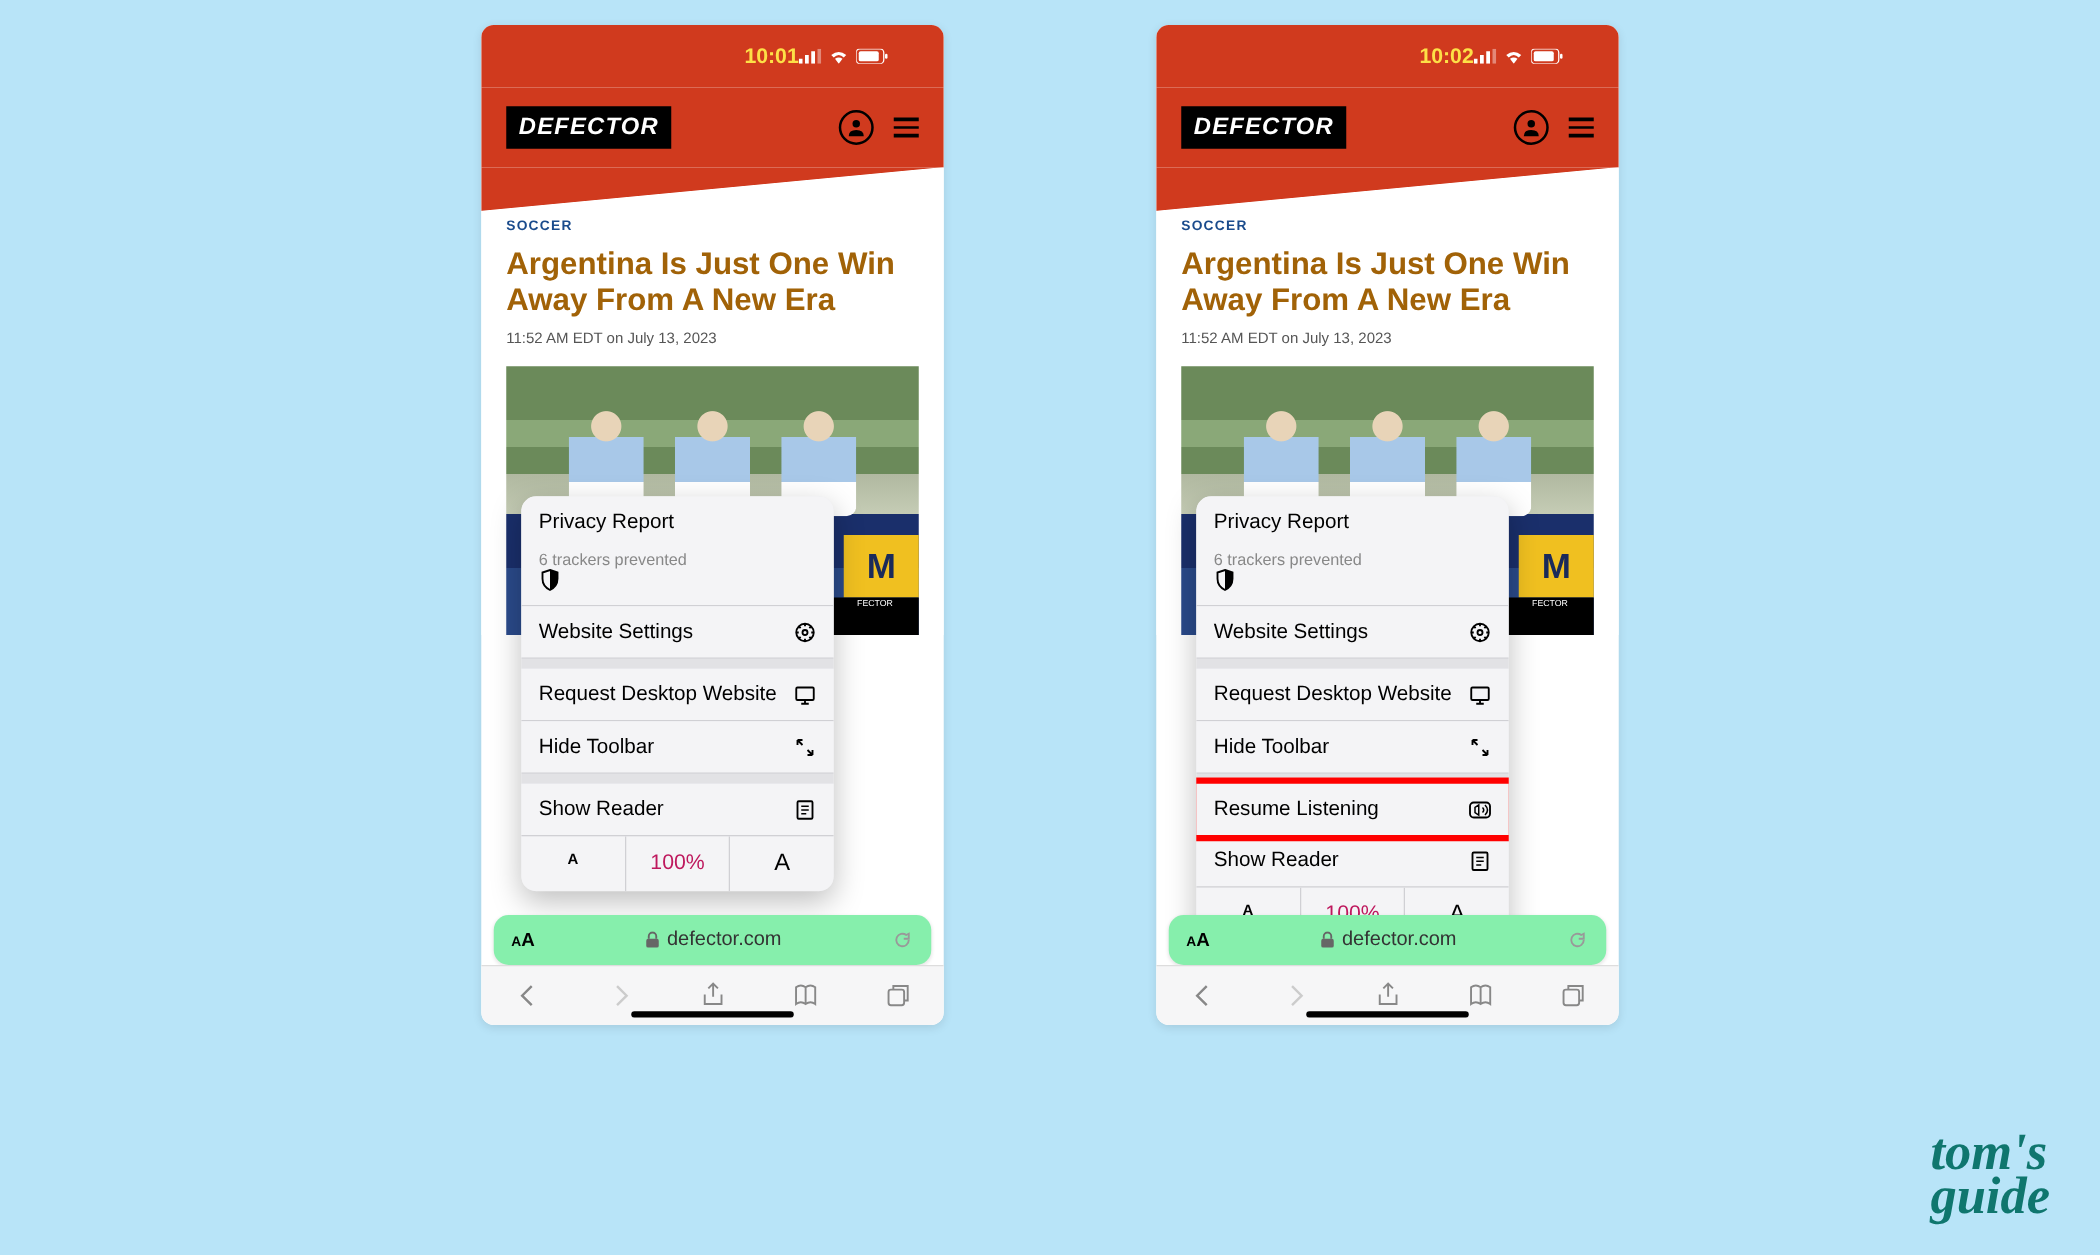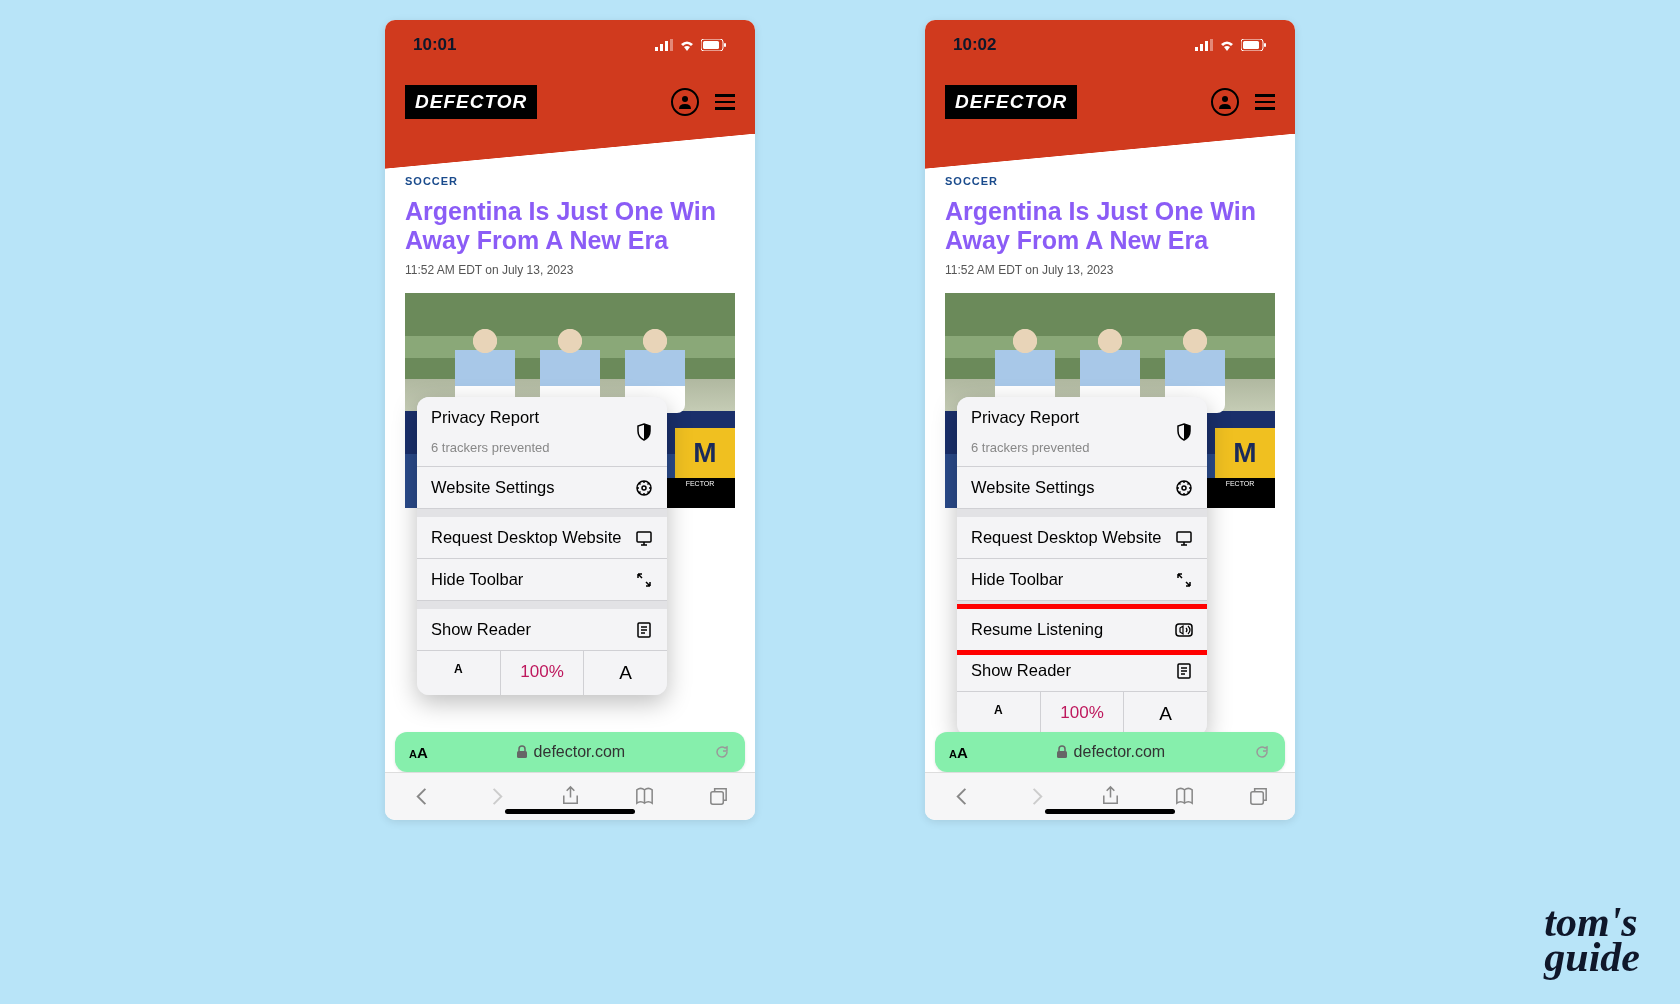--- a/index.html
+++ b/index.html
@@ -23,24 +23,24 @@
     background: #fff;
     border-radius: 10px;
     overflow: hidden;
     position: relative;
     box-shadow: 0 2px 8px rgba(0,0,0,0.1);
   }
   .statusbar {
     height: 50px;
     background: #d03a1e;
     display: flex;
-    justify-content: space-between;
+    justify-content: flex-end;
     align-items: center;
-    padding: 0 28px;
-    color: #0f172a;
+    padding: 0 44px;
+    color: #fde047;
   }
   .statusbar-time { font-size: 17px; font-weight: 600; }
   .statusbar-icons { display: flex; gap: 6px; align-items: center; }
   .header {
     height: 64px;
     background: #d03a1e;
     display: flex;
     justify-content: space-between;
     align-items: center;
     padding: 0 20px;
@@ -73,21 +73,21 @@
     color: #1a4b8c;
     font-size: 11px;
     letter-spacing: 1px;
     font-weight: 600;
   }
   .headline {
     font-size: 25px;
     font-weight: 800;
     line-height: 1.15;
     margin-top: 10px;
-    color: #8b5cf6;
+    color: #a16207;
   }
   .timestamp {
     font-size: 12px;
     color: #555;
     margin-top: 8px;
   }
   .article-image {
     margin-top: 16px;
     height: 215px;
     background: linear-gradient(to bottom,#6b8a5a 0%,#6b8a5a 20%,#8aa878 20%,#8aa878 30%,#6b8a5a 30%,#6b8a5a 40%,#b0b8a0 40%,#c5ccb5 55%,#1a2f6b 55%,#1a2f6b 75%,#2a4a8a 75%,#2a4a8a 100%);
@@ -115,21 +115,21 @@
     display: flex;
     justify-content: space-between;
     align-items: center;
     padding: 11px 14px;
     background: #f4f4f6;
     border-bottom: 0.5px solid #d0d0d4;
     font-size: 16.5px;
     color: #000;
     position: relative;
   }
-  .menu-item.two-line { align-items: center; }
+  .menu-item.two-line { flex-direction: column; align-items: flex-start; }
   .menu-item .sub { font-size: 13px; color: #888; margin-top: 13px; }
   .menu-sep { height: 8px; background: #e2e2e5; }
   .menu-icon { width: 18px; height: 18px; flex-shrink: 0; }
   .highlight {
     border: 5px solid #ff0000;
     margin: -5px;
     position: relative;
     z-index: 5;
   }
   .zoom-row {
@@ -183,21 +183,21 @@
     width: 130px; height: 5px;
     background: #000;
     border-radius: 3px;
   }
   .toms-guide {
     position: absolute;
     bottom: 28px;
     right: 40px;
     font-size: 42px;
     font-weight: 800;
-    color: #0f172a;
+    color: #0f766e;
     font-family: Georgia, serif;
     line-height: 0.85;
     font-style: italic;
   }
   .toms-guide .line2 { display: block; }
   svg { display: block; }
 </style>
 </head>
 <body>
 

